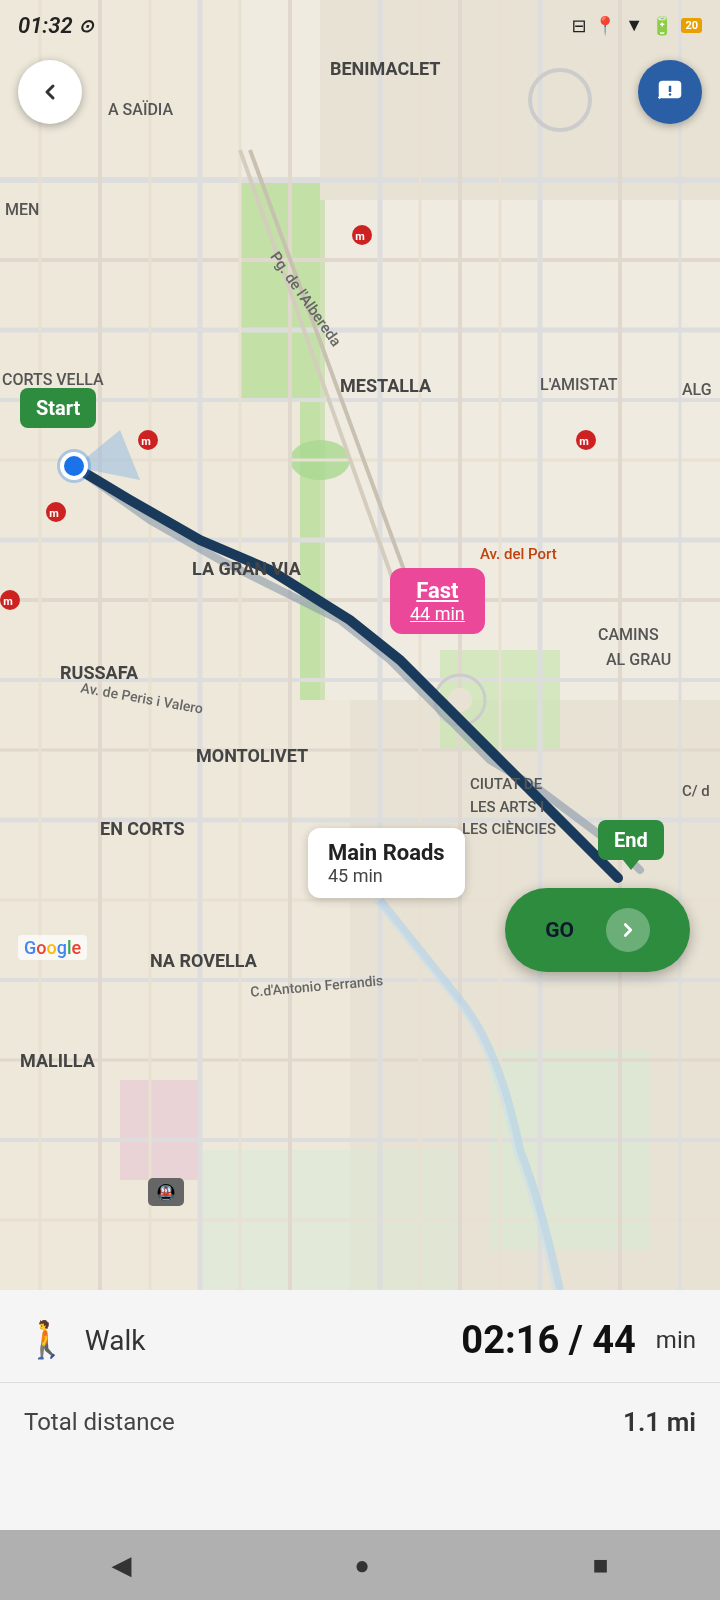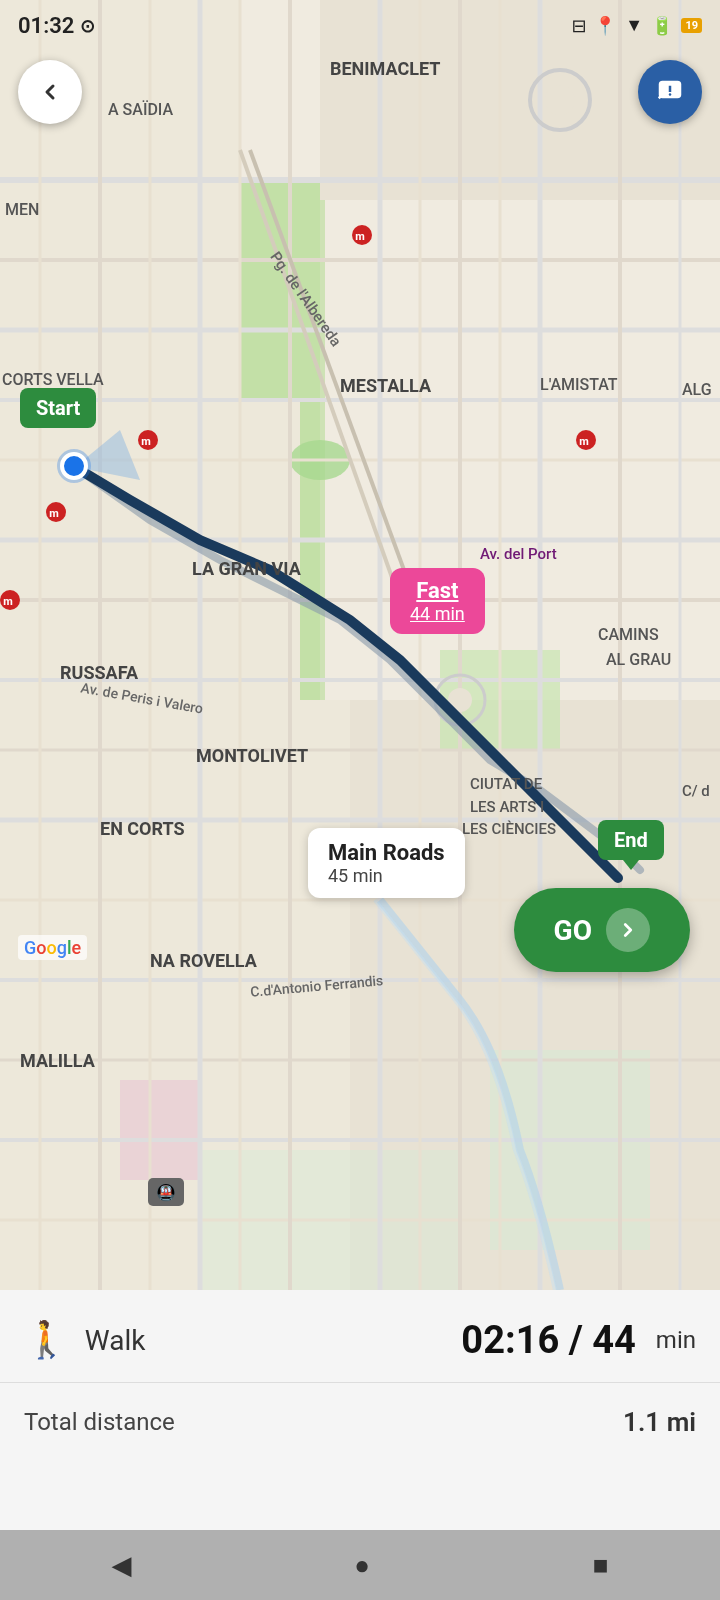--- a/index.html
+++ b/index.html
@@ -25,20 +25,21 @@
       z-index: 100;
       background: transparent;
     }
     .status-time {
       font-size: 22px;
       font-weight: 600;
       color: #222;
       display: flex;
       align-items: center;
       gap: 6px;
+      font-style: italic;
     }
     .status-icons {
       display: flex;
       align-items: center;
       gap: 8px;
     }
     .status-icon {
       font-size: 18px;
       color: #222;
     }
@@ -195,28 +196,28 @@
       box-shadow: 0 0 0 3px rgba(26,115,232,0.3);
       z-index: 250;
     }
 
     
     .go-btn {
       position: absolute;
       bottom: 318px;
       right: 30px;
       background: #2d8c3e;
-      color: #ffffff;
-      font-size: 28px;
+      color: #0f172a;
+      font-size: 21px;
       font-weight: bold;
       padding: 20px 40px;
       border-radius: 50px;
       display: flex;
       align-items: center;
-      gap: 14px;
+      gap: 32px;
       z-index: 200;
       cursor: pointer;
       box-shadow: 0 4px 14px rgba(0,0,0,0.3);
     }
     .go-arrow {
       width: 44px;
       height: 44px;
       border-radius: 50%;
       background: rgba(255,255,255,0.3);
       display: flex;
@@ -432,38 +433,38 @@
   <div class="map-label" style="top:798px; left:470px; font-size:15px">LES ARTS I</div>
   <div class="map-label" style="top:820px; left:462px; font-size:15px">LES CIÈNCIES</div>
   <div class="map-label bold" style="top:558px; left:192px">LA GRAN VIA</div>
   <div class="map-label bold" style="top:662px; left:60px">RUSSAFA</div>
   <div class="map-label bold" style="top:745px; left:196px">MONTOLIVET</div>
   <div class="map-label bold" style="top:818px; left:100px">EN CORTS</div>
   <div class="map-label bold" style="top:950px; left:150px">NA ROVELLA</div>
   <div class="map-label bold" style="top:1050px; left:20px">MALILLA</div>
   <div class="map-label" style="top:625px; left:598px">CAMINS</div>
   <div class="map-label" style="top:650px; left:606px">AL GRAU</div>
-  <div class="map-label" style="top:545px; left:480px; font-size:15px; color:#701a75">Av. del Port</div>
+  <div class="map-label" style="top:545px; left:480px; font-size:15px; color:#c2410c">Av. del Port</div>
   <div class="map-label" style="top:290px; left:250px; font-size:15px; color:#666; transform:rotate(55deg)">Pg. de l'Albereda</div>
   <div class="map-label" style="top:690px; left:80px; font-size:14px; color:#666; transform:rotate(10deg)">Av. de Peris i Valero</div>
   <div class="map-label" style="top:978px; left:250px; font-size:14px; color:#666; transform:rotate(-5deg)">C.d'Antonio Ferrandis</div>
   <div class="map-label" style="top:782px; left:682px; font-size:15px">C/ d</div>
   <div class="map-label" style="top:370px; left:2px">CORTS VELLA</div>
 
   <div class="status-bar">
     <div class="status-time">
       <span>01:32</span>
       <span style="font-size:18px">⊙</span>
     </div>
     <div class="status-icons">
       <span class="status-icon">⊟</span>
       <span class="status-icon">📍</span>
       <span class="status-icon">▼</span>
       <span class="status-icon">🔋</span>
-      <span class="badge-18">19</span>
+      <span class="badge-18">20</span>
     </div>
   </div>
 
   <div class="back-btn">
     <svg width="24" height="24" viewBox="0 0 24 24" fill="none" xmlns="http://www.w3.org/2000/svg">
       <path d="M15 18l-6-6 6-6" stroke="#333" stroke-width="3" stroke-linecap="round" stroke-linejoin="round"></path>
     </svg>
   </div>
 
   <div class="report-btn">

